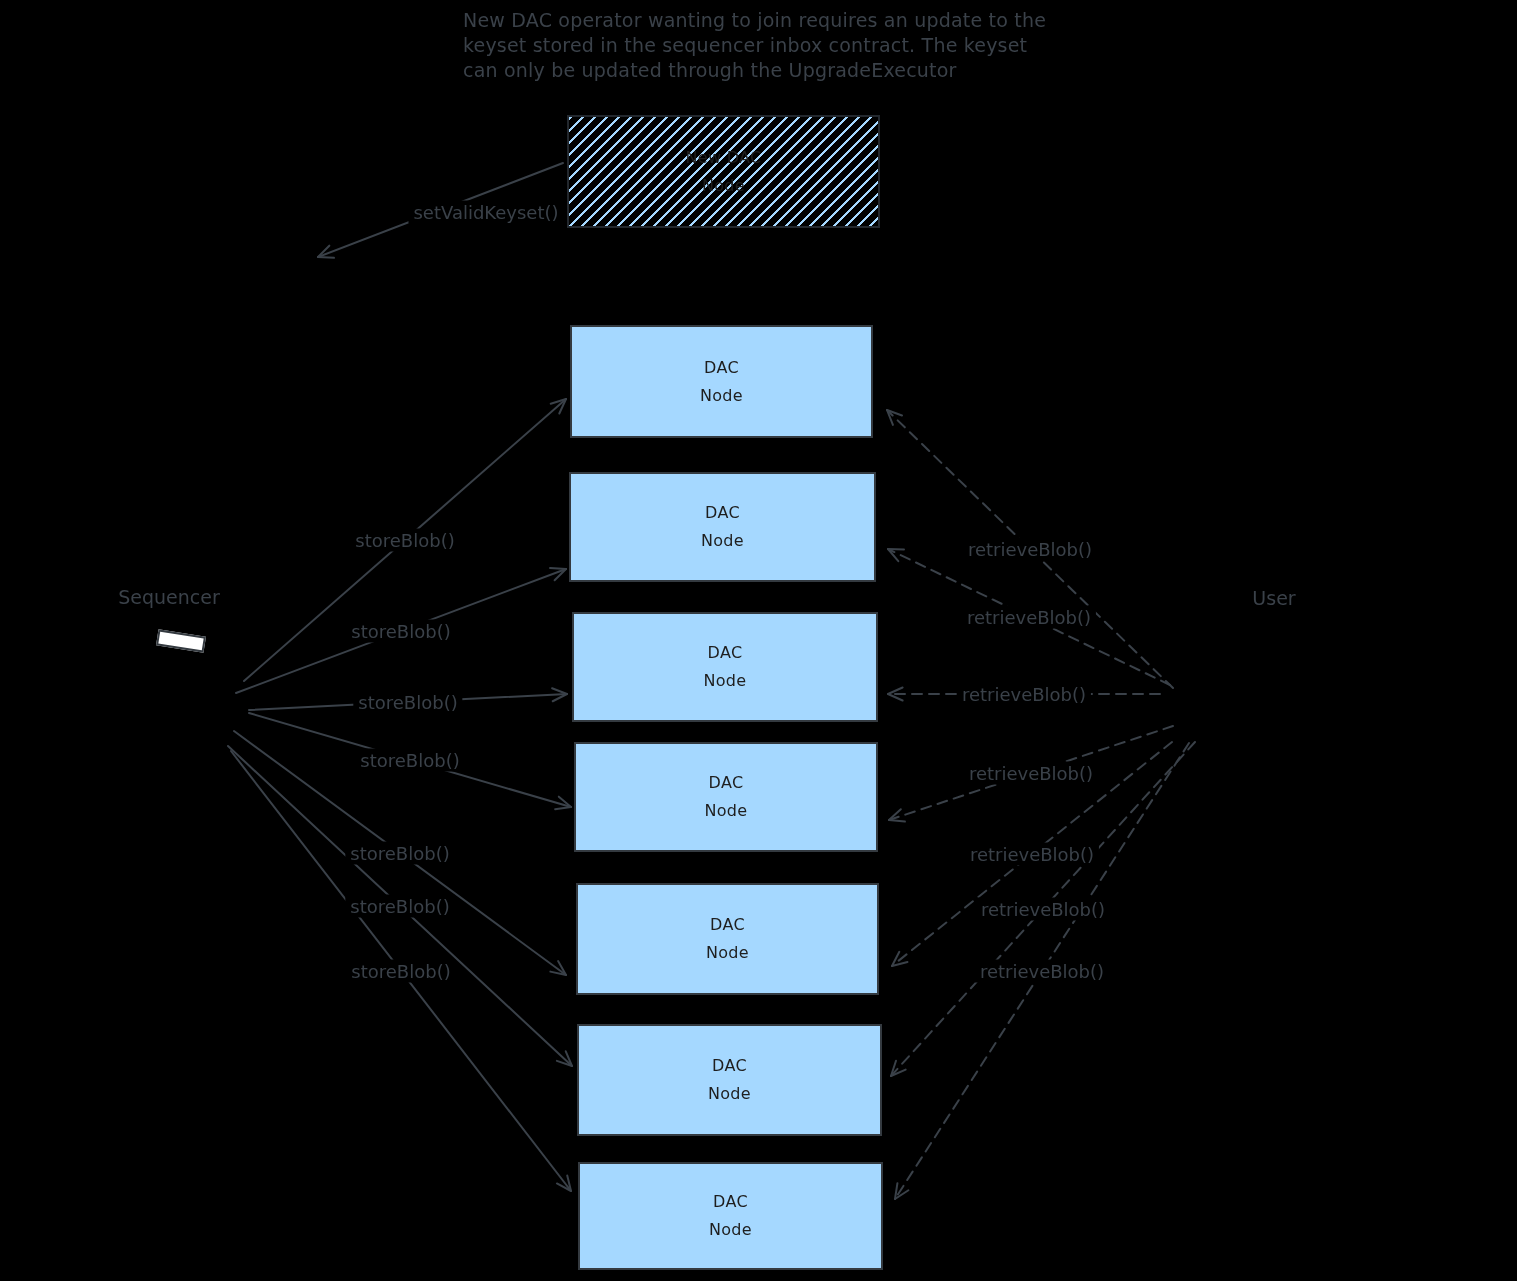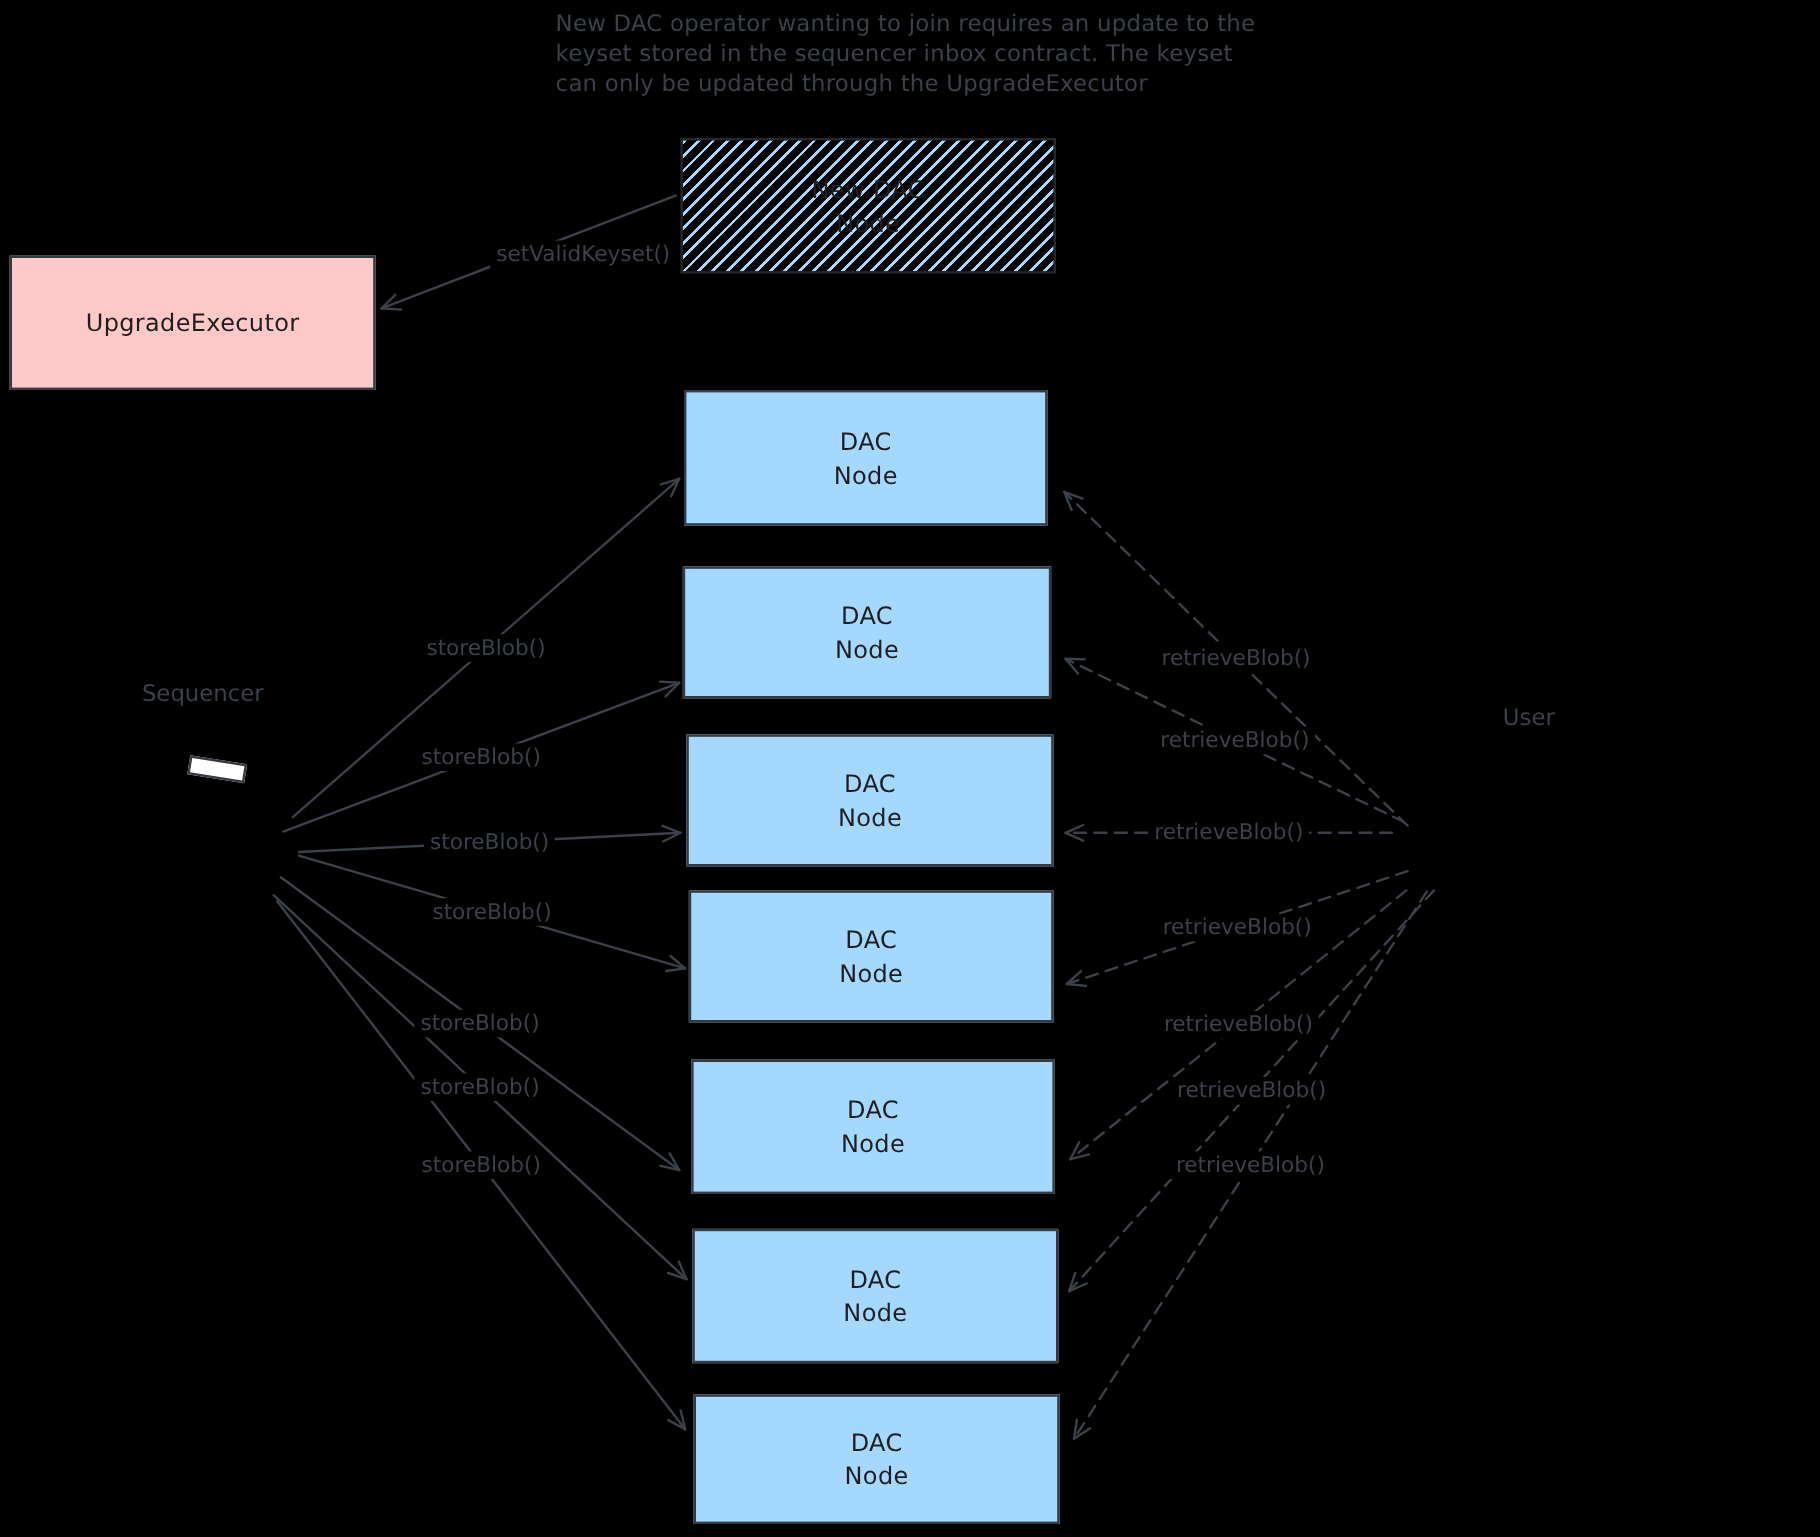--- a/index.html
+++ b/index.html
@@ -3,21 +3,21 @@
 <meta charset="utf-8">
 <style>
   html,body{margin:0;padding:0;background:#000;}
   body{width:1517px;height:1281px;position:relative;font-family:"DejaVu Sans",sans-serif;}
   #canvas{position:absolute;left:0;top:0;width:1517px;height:1281px;overflow:hidden;background:var(--bg,#000);}
   #arrow-layer{position:absolute;left:0;top:0;z-index:1;}
   .note{position:absolute;white-space:pre-line;color:var(--ink,#3a4149);font-size:19px;line-height:25px;letter-spacing:.2px;z-index:2;}
   .plain-label{position:absolute;transform:translate(-50%,-50%);color:var(--ink,#3a4149);font-size:19px;white-space:nowrap;z-index:2;}
   .arrow-label{position:absolute;transform:translate(-50%,-50%);color:var(--ink,#3a4149);font-size:18px;white-space:nowrap;background:var(--bg,#000);padding:1px 5px;z-index:3;}
   .shape-box{position:absolute;box-sizing:border-box;border:2px solid var(--border,#343a40);display:flex;align-items:center;justify-content:center;z-index:2;}
-  .box-label{white-space:pre-line;text-align:center;color:var(--boxtext,#1e1e1e);font-size:20px;line-height:28px;letter-spacing:.3px;}
+  .box-label{white-space:pre-line;text-align:center;color:var(--boxtext,#1e1e1e);font-size:16px;line-height:28px;letter-spacing:.3px;}
   .fill-pink{background:var(--pink,#ffc9c9);}
   .fill-blue{background:var(--blue,#a5d8ff);justify-content:center;}
   .fill-hatch{background:repeating-linear-gradient(135deg,var(--blue,#a5d8ff) 0,var(--blue,#a5d8ff) 2.3px,transparent 2.3px,transparent 8.5px);border-color:#23282e;}
   #sequencer-shape{position:absolute;box-sizing:border-box;background:var(--white,#fff);border:2px solid var(--border,#343a40);z-index:2;}
 </style>
 </head>
 <body>
 
 <div id="canvas">
 
@@ -83,29 +83,26 @@
       <line x1="318" y1="257" x2="329.3029001407914" y2="245.675493458552" stroke="#3a4149" stroke-width="2" stroke-linecap="round"></line>
       <line x1="318" y1="257" x2="333.97698155132895" y2="257.8579396881447" stroke="#3a4149" stroke-width="2" stroke-linecap="round"></line>
     </svg>
 
   <div class="note" id="top-note" style="left:463px;top:8px;">New DAC operator wanting to join requires an update to the
 keyset stored in the sequencer inbox contract. The keyset
 can only be updated through the UpgradeExecutor</div>
 
 
 
-  <div class="plain-label" style="left:169px;top:578px;">Sequencer</div>
+  <div class="plain-label" style="left:169px;top:597px;">Sequencer</div>
 
   <div class="plain-label" style="left:1274px;top:598px;text-align:right;">User</div>
 
   <div class="arrow-label" style="left:439px;top:212px;margin-left:47px;">setValidKeyset()</div>
 
-  <div class="shape-box fill-pink" style="left:8px;top:213px;width:305px;height:112px;">
-    <div class="box-label">UpgradeExecutor</div>
-  </div>
 
   <div class="shape-box fill-hatch" style="left:567px;top:115px;width:313px;height:113px;">
     <div class="box-label">New DAC
 Node</div>
   </div>
 
   <div id="sequencer-shape" style="left:157px;top:633px;width:48px;height:16px;transform:rotate(9deg);"></div>
 
   <div id="dac-nodes">
       <div class="shape-box fill-blue" style="left: 570px; top: 325px; width: 303px; height: 113px;">

